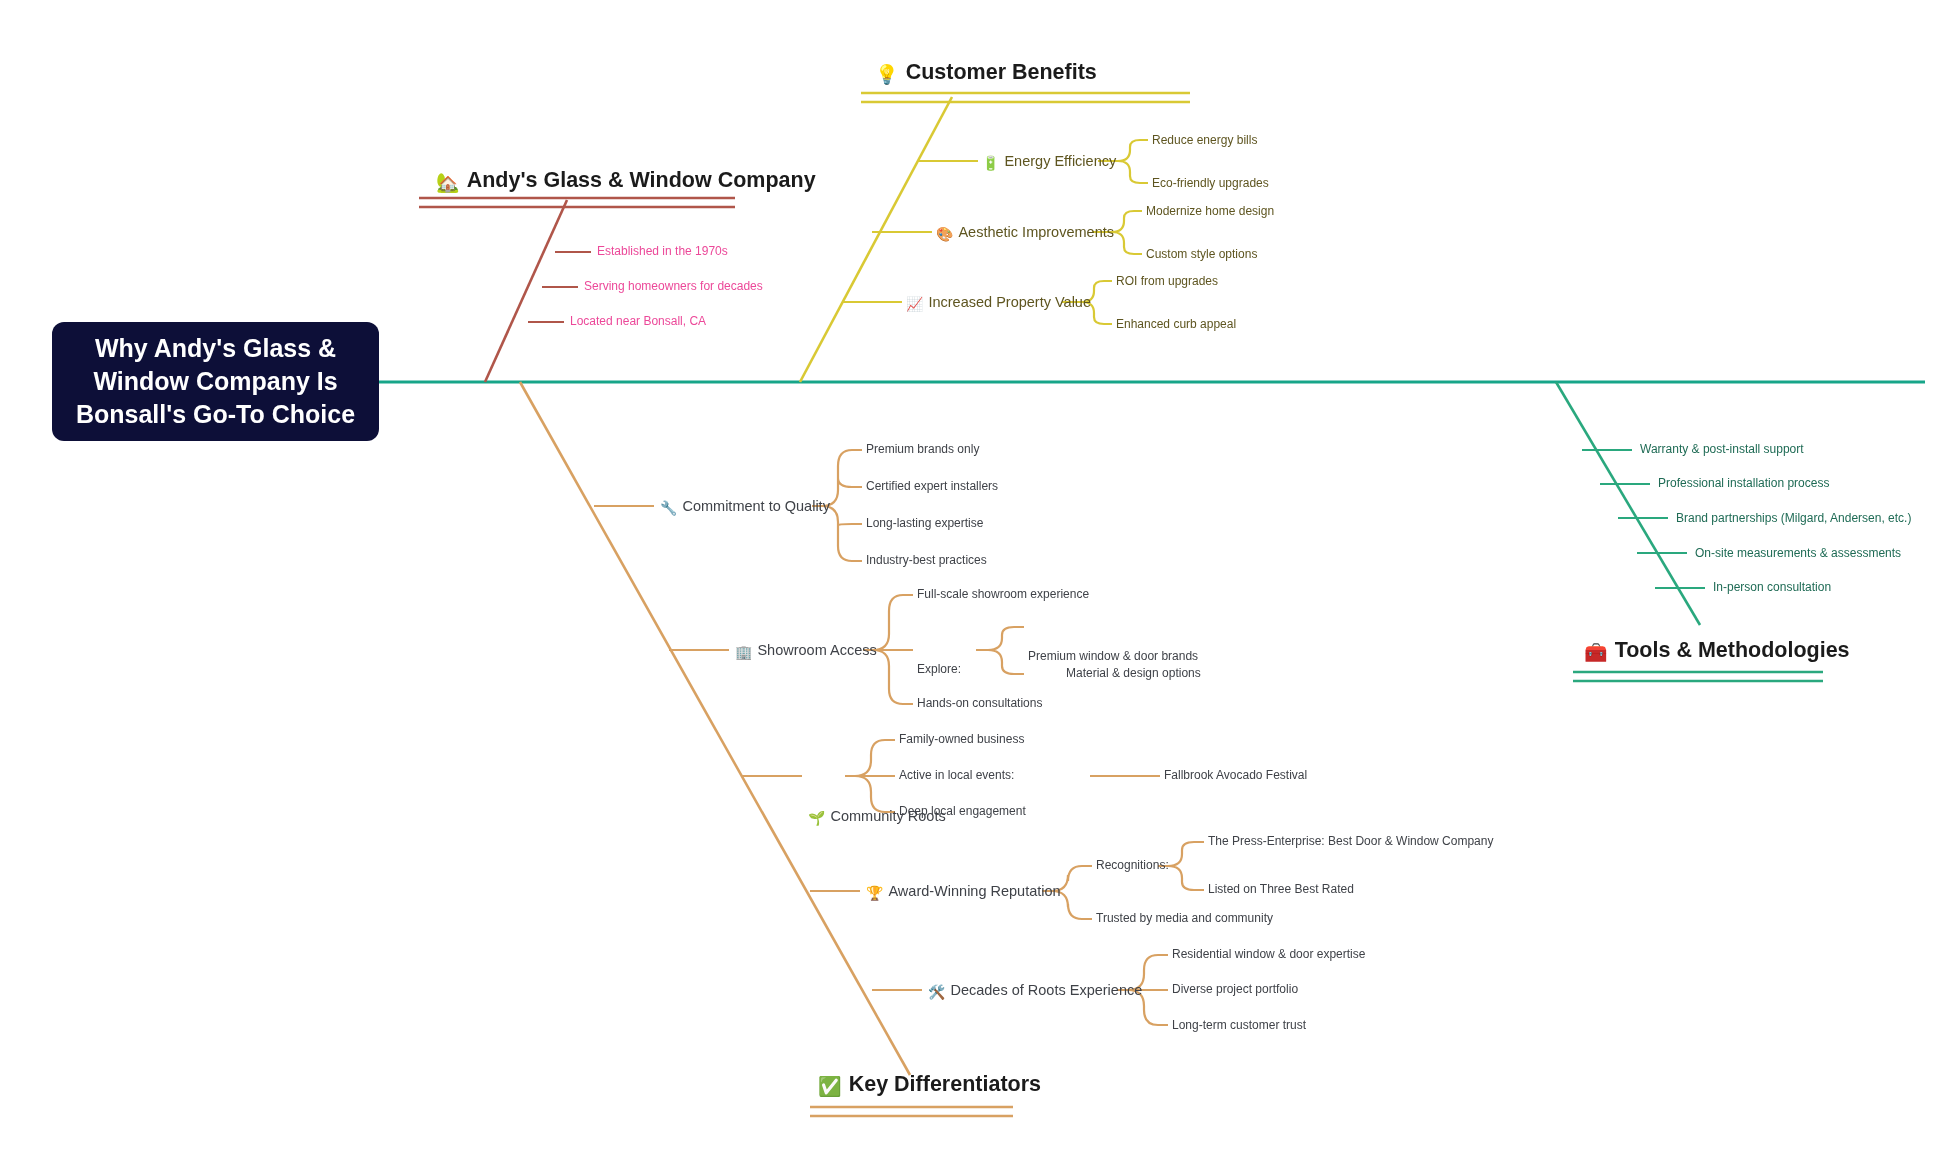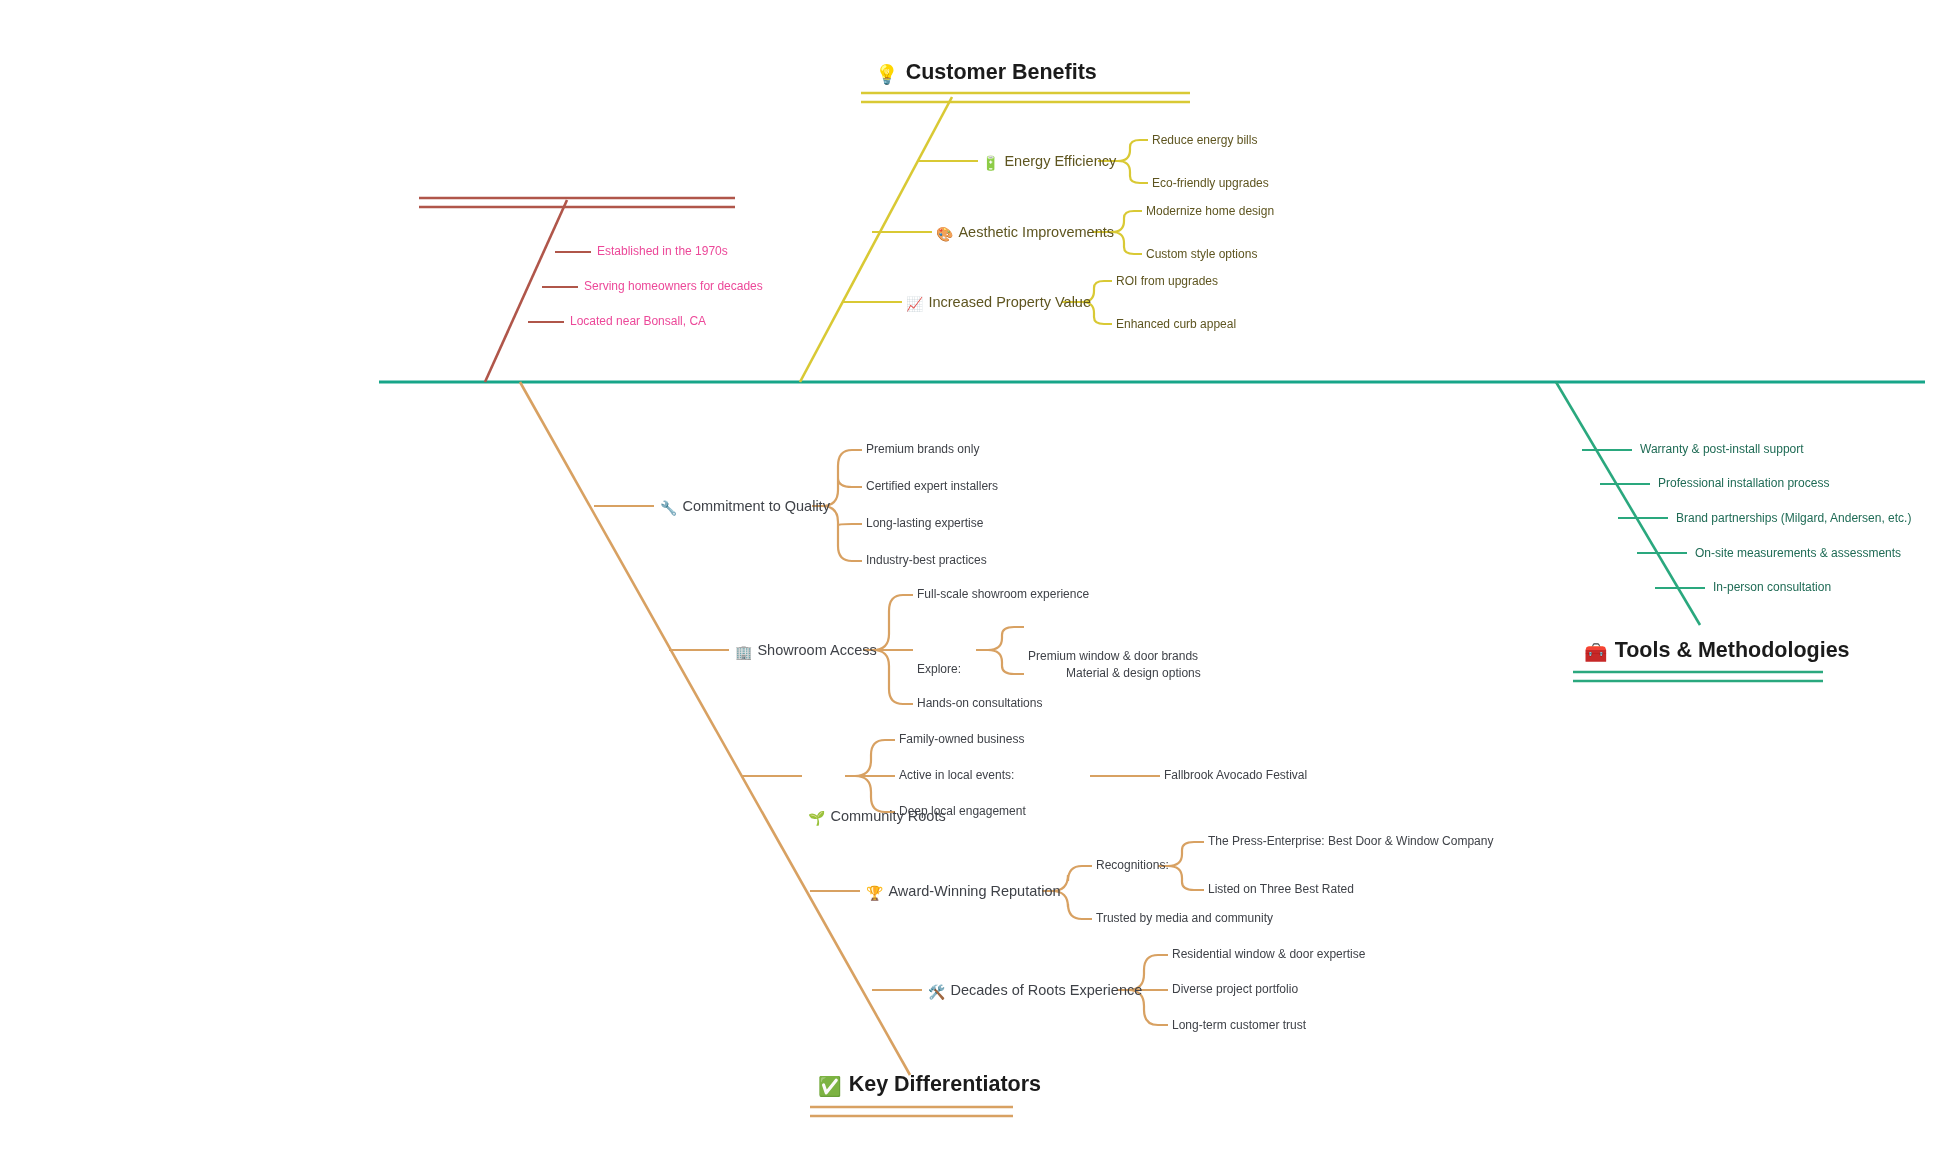--- a/index.html
+++ b/index.html
@@ -114,21 +114,31 @@
              M1052,891 Q1068,891 1068,907 L1068,904 Q1068,919 1082,919 L1092,919" fill="none" stroke="#d8a162" stroke-width="2.2"></path>
     <path d="M1158,866 L1168,866 Q1182,866 1182,854 L1182,850 Q1182,842 1194,842 L1204,842
              M1168,866 Q1182,866 1182,878 L1182,882 Q1182,890 1194,890 L1204,890" fill="none" stroke="#d8a162" stroke-width="2.2"></path>
 
     <line x1="872" y1="990" x2="922" y2="990" stroke="#d8a162" stroke-width="2.2"></line>
     <path d="M1118,990 L1128,990 Q1144,990 1144,974 L1144,970 Q1144,955 1158,955 L1168,955
              M1128,990 L1168,990
              M1128,990 Q1144,990 1144,1006 L1144,1010 Q1144,1025 1158,1025 L1168,1025" fill="none" stroke="#d8a162" stroke-width="2.2"></path>
   </svg>
 
-
+  <div id="central-box">
+    <div class="txt">
+      <span>Why Andy's Glass &amp;</span><br>
+      <span>Window Company Is</span><br>
+      <span>Bonsall's Go-To Choice</span>
+    </div>
+  </div>
+
+  <div class="cat" style="left:436px;top:168px;">
+    <span class="cemoji">🏡</span><span class="ctext">Andy's Glass &amp; Window Company</span>
+  </div>
   <div class="leaf c-red" style="left:597px;top:244px;">Established in the 1970s</div>
   <div class="leaf c-red" style="left:584px;top:279px;">Serving homeowners for decades</div>
   <div class="leaf c-red" style="left:570px;top:314px;">Located near Bonsall, CA</div>
 
   <div class="cat" style="left:875px;top:60px;">
     <span class="cemoji">💡</span><span class="ctext">Customer Benefits</span>
   </div>
 
   <div class="node c-yellow" style="left:982px;top:153px;">
     <span class="nemoji">🔋</span><span>Energy Efficiency</span>

